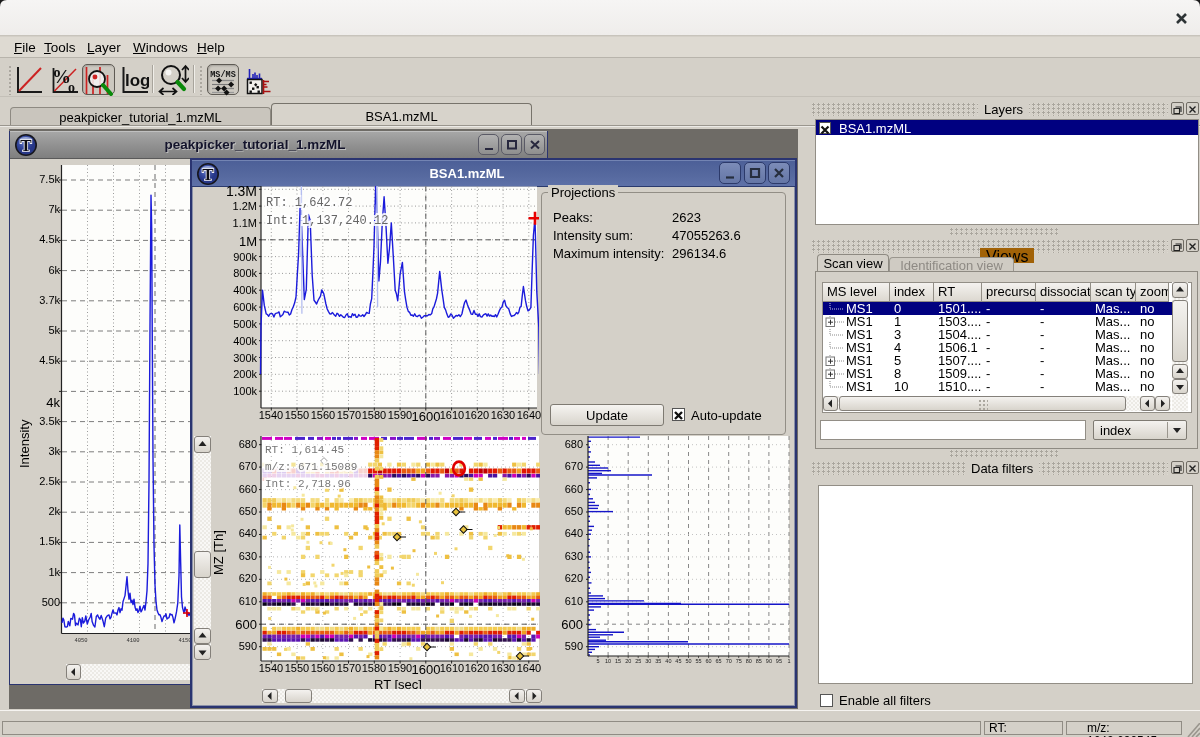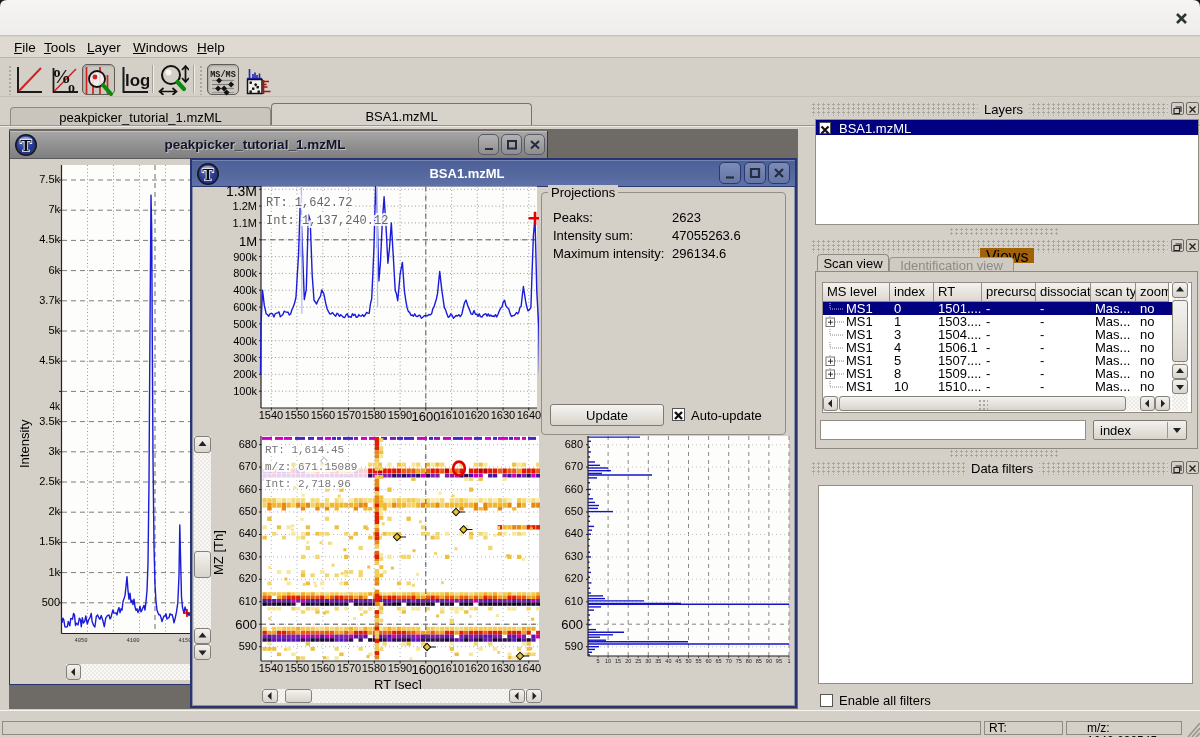--- a/index.html
+++ b/index.html
@@ -147,21 +147,21 @@
     <div class="wbtn" style="left:514px;top:3px;width:21px;height:21px;border-radius:5px;background:linear-gradient(#b2b2b2,#8e8e8e);border-color:#5a5a66"><svg width="19" height="19">
         <path d="M6 6 L14 13.5 M14 6 L6 13.5" stroke="#28283e" stroke-width="2" fill="none"></path>
       </svg></div>
     <div class="ylab" style="left:14px;top:465px;width:36px;font-size:11px">500</div>
     <div class="ylab" style="left:14px;top:435px;width:36px;font-size:11px">1k</div>
     <div class="ylab" style="left:14px;top:404px;width:36px;font-size:11px">1.5k</div>
     <div class="ylab" style="left:14px;top:374px;width:36px;font-size:11px">2k</div>
     <div class="ylab" style="left:14px;top:344px;width:36px;font-size:11px">2.5k</div>
     <div class="ylab" style="left:14px;top:314px;width:36px;font-size:11px">3k</div>
     <div class="ylab" style="left:14px;top:284px;width:36px;font-size:11px">3.5k</div>
-    <div class="ylab" style="left:14px;top:270px;width:36px;font-size:10px">4k</div>
+    <div class="ylab" style="left:14px;top:264px;width:36px;font-size:13px">4k</div>
     <div class="ylab" style="left:14px;top:223px;width:36px;font-size:11px">4.5k</div>
     <div class="ylab" style="left:14px;top:193px;width:36px;font-size:11px">5k</div>
     <div class="ylab" style="left:14px;top:163px;width:36px;font-size:11px">3.7k</div>
     <div class="ylab" style="left:14px;top:133px;width:36px;font-size:11px">6k</div>
     <div class="ylab" style="left:14px;top:102px;width:36px;font-size:11px">4.5k</div>
     <div class="ylab" style="left:14px;top:72px;width:36px;font-size:11px">7k</div>
     <div class="ylab" style="left:14px;top:42px;width:36px;font-size:11px">7.5k</div>
     <div class="abs" style="left:7px;top:337px;font-size:13px;transform:rotate(-90deg);transform-origin:0 0">Intensity</div>
     <div class="abs mono" style="left:55px;top:34px;font-size:12px;color:#666;line-height:18px">m/z:&nbsp;4,137.7299804<br>Int:&nbsp;290.00</div>
     <div class="abs checker" style="left:56px;top:533px;width:482px;height:16px"></div>

